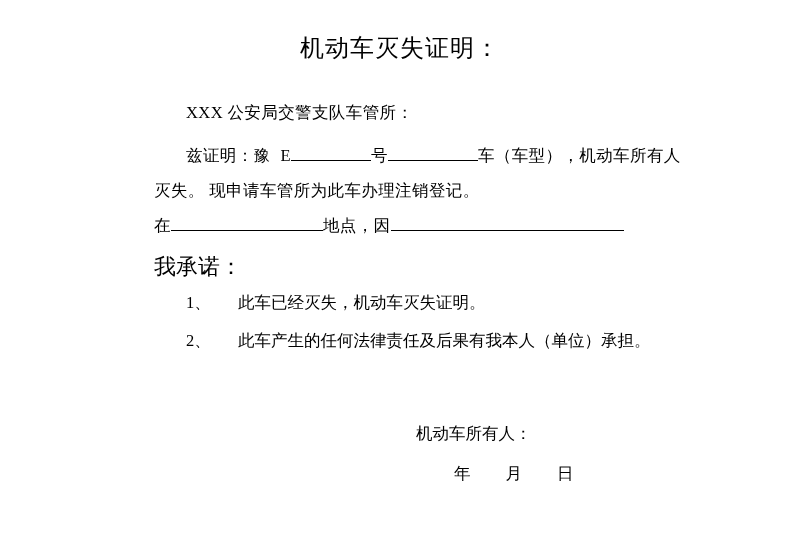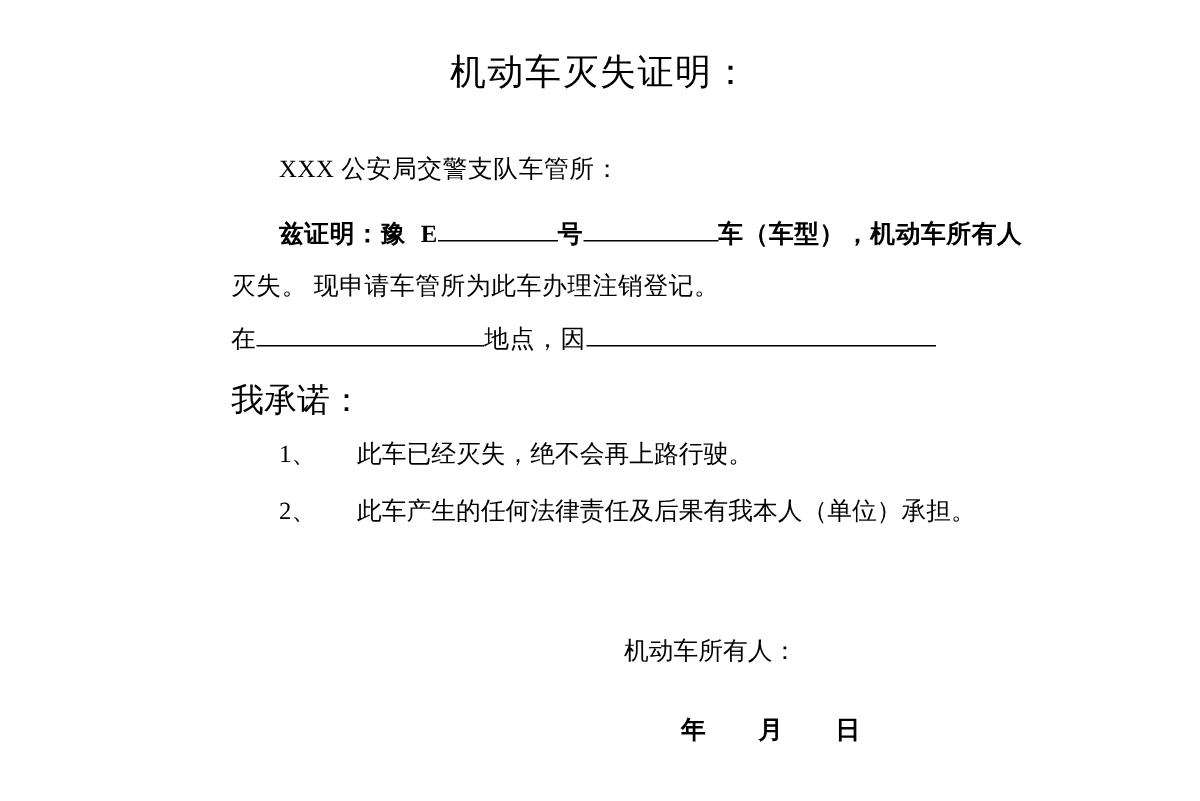--- a/index.html
+++ b/index.html
@@ -78,59 +78,58 @@
     width: 52px;
   }
   .sign-owner {
     margin-top: 60px;
     padding-left: 262px;
     font-size: 16.5px;
     line-height: 28px;
     white-space: nowrap;
   }
   .sign-date {
-    margin-top: 25px;
+    margin-top: 12px;
     padding-left: 300px;
     font-size: 16.5px;
     line-height: 28px;
     letter-spacing: 1px;
     white-space: nowrap;
-    font-weight: bold;
   }
   .sign-date .gap {
     display: inline-block;
     width: 34px;
   }
 </style>
 </head>
 <body>
 
 <div class="page">
 
   <div class="title">机动车灭失证明：</div>
 
   <div class="body-block">
 
     <div class="addressee">XXX 公安局交警支队车管所：</div>
 
-    <div class="line indent" style="margin-top:10px;font-weight:bold;">
+    <div class="line indent" style="margin-top:10px;">
       <span>兹证明：豫</span><span style="display:inline-block;width:10px;"></span><span>E</span><span class="blank b-80"></span><span>号</span><span class="blank b-90"></span><span>车（车型），机动车所有人</span>
     </div>
 
 
     <div class="line">灭失。 现申请车管所为此车办理注销登记。</div>
 
     <div class="line">
       <span>在</span><span class="blank b-150"></span><span>地点，因</span><span class="blank b-230"></span>
     </div>
 
     <div class="promise">我承诺：</div>
 
     <div class="numbered">
-      <span class="num">1、</span><span>此车已经灭失，绝不会再上路行驶。</span>
+      <span class="num">1、</span><span>此车已经灭失，机动车灭失证明。</span>
     </div>
 
     <div class="numbered">
       <span class="num">2、</span><span>此车产生的任何法律责任及后果有我本人（单位）承担。</span>
     </div>
 
     <div class="sign-owner">机动车所有人：</div>
 
     <div class="sign-date">
       <span>年</span><span class="gap"></span><span>月</span><span class="gap"></span><span>日</span>

